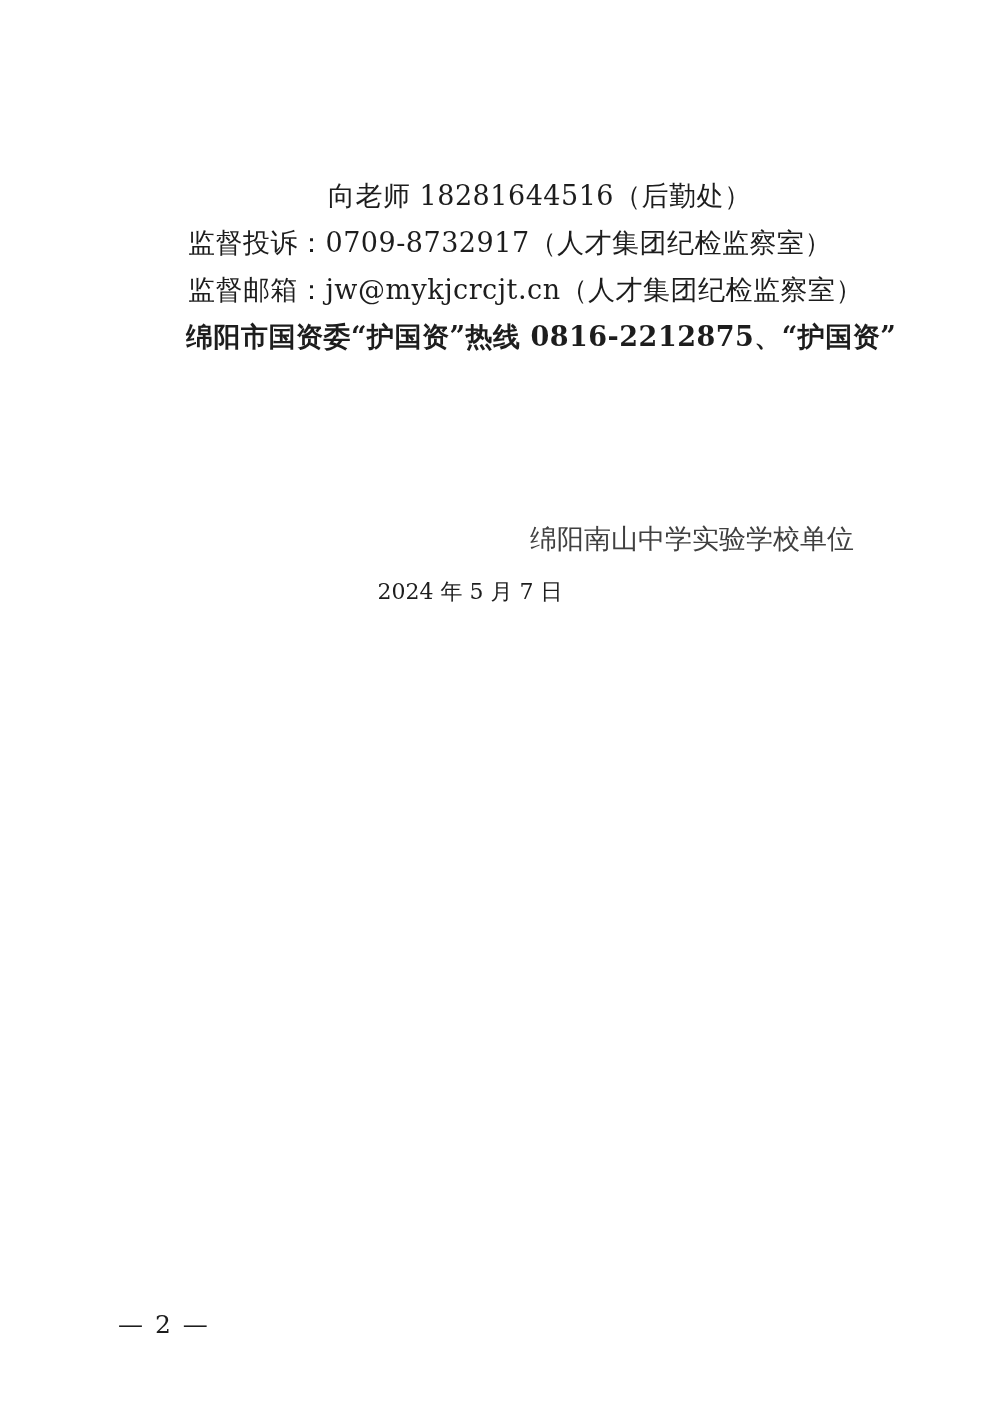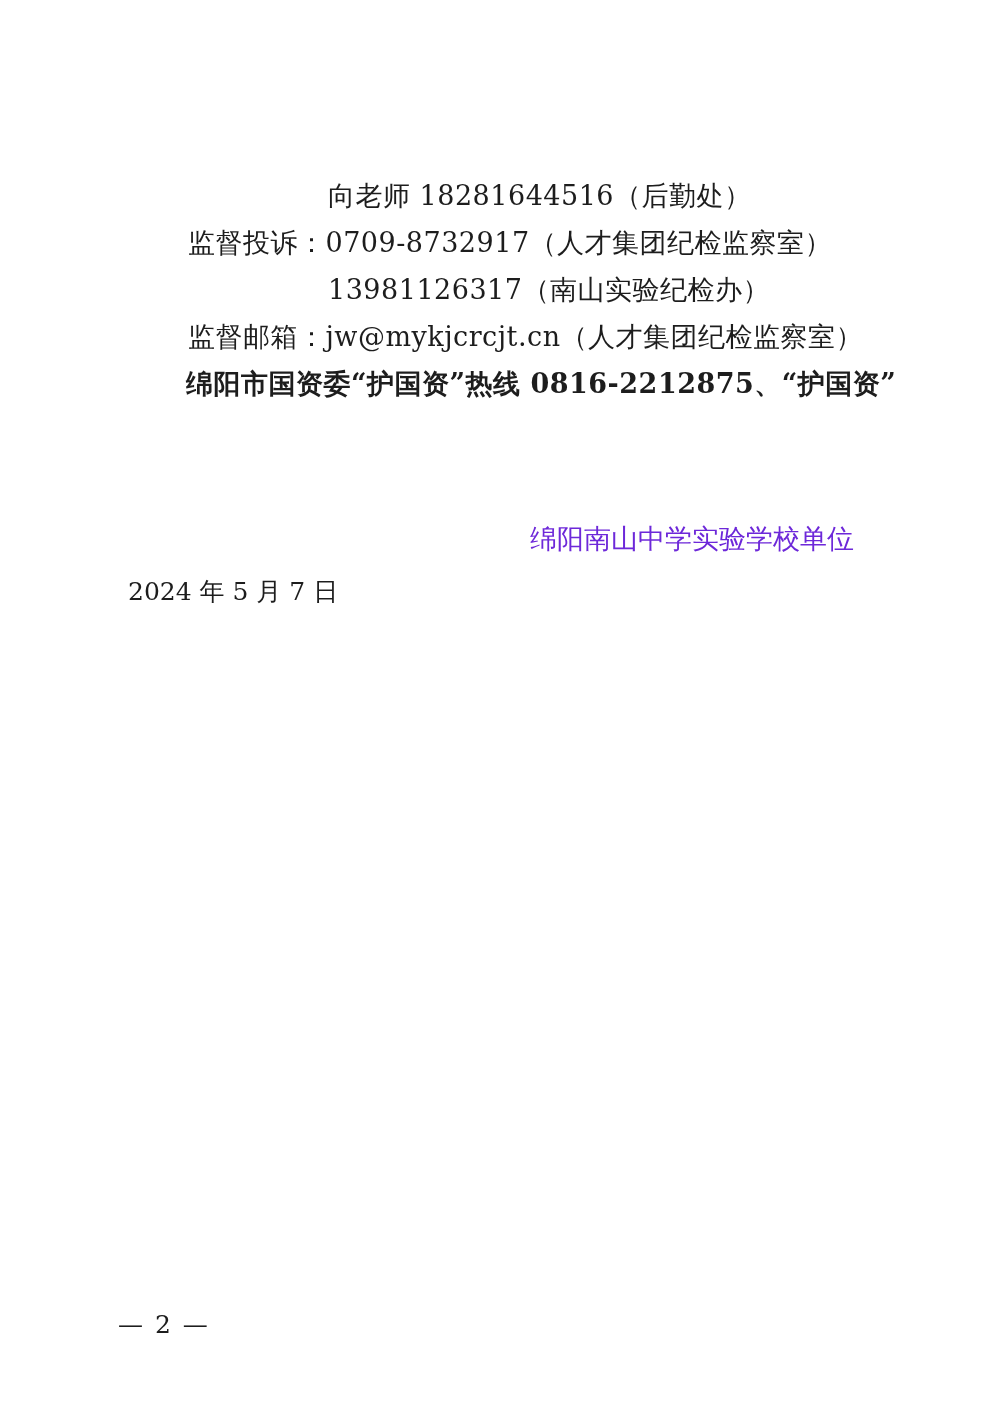--- a/index.html
+++ b/index.html
@@ -54,27 +54,27 @@
     left: 128px;
     top: 512px;
     width: 744px;
   }
   .sig-line {
     font-size: 27px;
     line-height: 53px;
     white-space: pre;
     text-align: right;
     padding-right: 18px;
-    color: #6d28d9;
+    color: #404040;
   }
   .sig-date {
-    font-size: 25px;
+    font-size: 22px;
     line-height: 53px;
     white-space: pre;
-    text-align: left;
+    text-align: center;
     padding-right: 60px;
     color: #1d1d1d;
   }
   .page-number {
     position: absolute;
     left: 118px;
     top: 1310px;
     font-size: 25px;
     letter-spacing: 2px;
     color: #1d1d1d;
@@ -82,21 +82,20 @@
   }
 </style>
 </head>
 <body>
 
 <div class="page">
 
   <div class="body-block">
     <div class="line indent-2">向老师 18281644516（后勤处）</div>
     <div class="line indent-1">监督投诉：0709-8732917（人才集团纪检监察室）</div>
-    <div class="line indent-2">13981126317（南山实验纪检办）</div>
     <div class="line indent-1">监督邮箱：jw@mykjcrcjt.cn（人才集团纪检监察室）</div>
     <div class="line indent-3">绵阳市国资委“护国资”热线 0816-2212875、“护国资”</div>
   </div>
 
   <div class="signature-block">
     <div class="sig-line">绵阳南山中学实验学校单位</div>
     <div class="sig-date">2024 年 5 月 7 日</div>
   </div>
 
   <div class="page-number">— 2 —</div>

